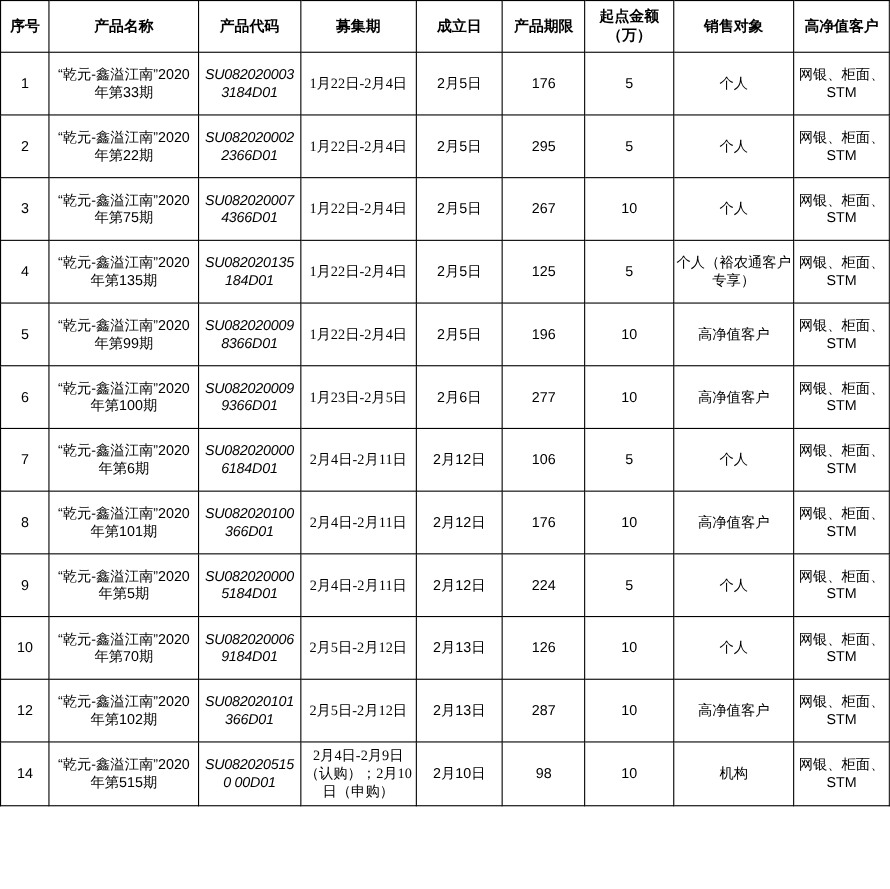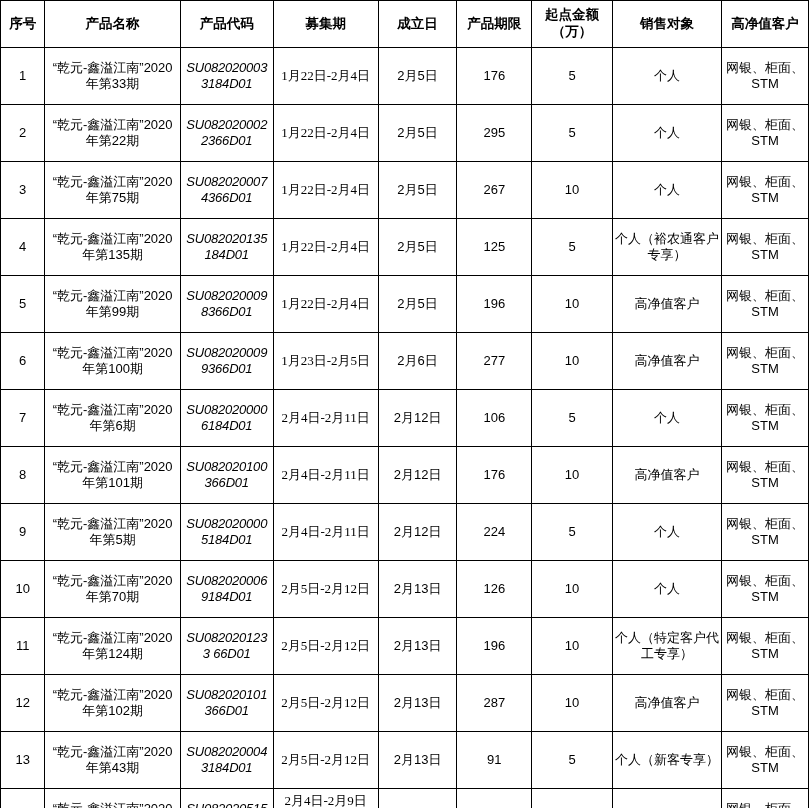--- a/index.html
+++ b/index.html
@@ -192,53 +192,31 @@
         <td class="cell-name">“乾元-鑫溢江南”2020年第70期</td>
         <td class="cell-code">SU0820200069184D01</td>
         <td class="cell-raise">2月5日-2月12日</td>
         <td class="cell-setup">2月13日</td>
         <td class="cell-term">126</td>
         <td class="cell-min">10</td>
         <td class="cell-target">个人</td>
         <td class="cell-chan">网银、柜面、STM</td>
       </tr>
       <tr>
-        <td class="cell-index">11</td>
-        <td class="cell-name">“乾元-鑫溢江南”2020年第124期</td>
-        <td class="cell-code">SU0820201233 66D01</td>
-        <td class="cell-raise">2月5日-2月12日</td>
-        <td class="cell-setup">2月13日</td>
-        <td class="cell-term">196</td>
-        <td class="cell-min">10</td>
-        <td class="cell-target">个人（特定客户代工专享）</td>
-        <td class="cell-chan">网银、柜面、STM</td>
-      </tr>
-      <tr>
         <td class="cell-index">12</td>
         <td class="cell-name">“乾元-鑫溢江南”2020年第102期</td>
         <td class="cell-code">SU082020101366D01</td>
         <td class="cell-raise">2月5日-2月12日</td>
         <td class="cell-setup">2月13日</td>
         <td class="cell-term">287</td>
         <td class="cell-min">10</td>
         <td class="cell-target">高净值客户</td>
         <td class="cell-chan">网银、柜面、STM</td>
       </tr>
       <tr>
-        <td class="cell-index">13</td>
-        <td class="cell-name">“乾元-鑫溢江南”2020年第43期</td>
-        <td class="cell-code">SU0820200043184D01</td>
-        <td class="cell-raise">2月5日-2月12日</td>
-        <td class="cell-setup">2月13日</td>
-        <td class="cell-term">91</td>
-        <td class="cell-min">5</td>
-        <td class="cell-target">个人（新客专享）</td>
-        <td class="cell-chan">网银、柜面、STM</td>
-      </tr>
-      <tr>
         <td class="cell-index">14</td>
         <td class="cell-name">“乾元-鑫溢江南”2020年第515期</td>
         <td class="cell-code">SU0820205150 00D01</td>
         <td class="cell-raise">2月4日-2月9日（认购）；2月10日（申购）</td>
         <td class="cell-setup">2月10日</td>
         <td class="cell-term">98</td>
         <td class="cell-min">10</td>
         <td class="cell-target">机构</td>
         <td class="cell-chan">网银、柜面、STM</td>
       </tr>

